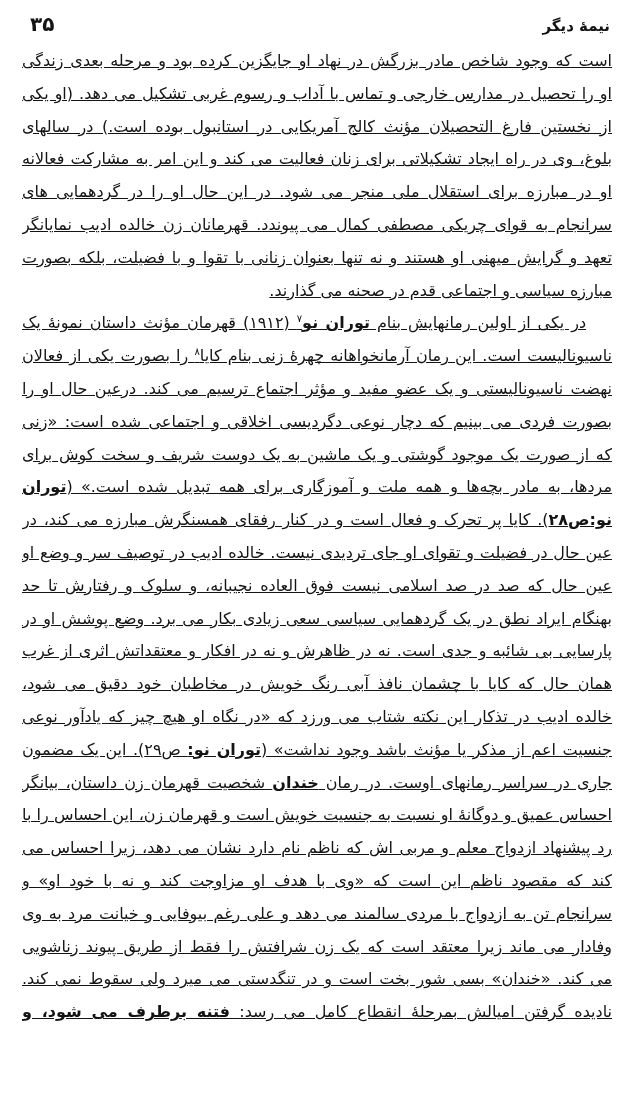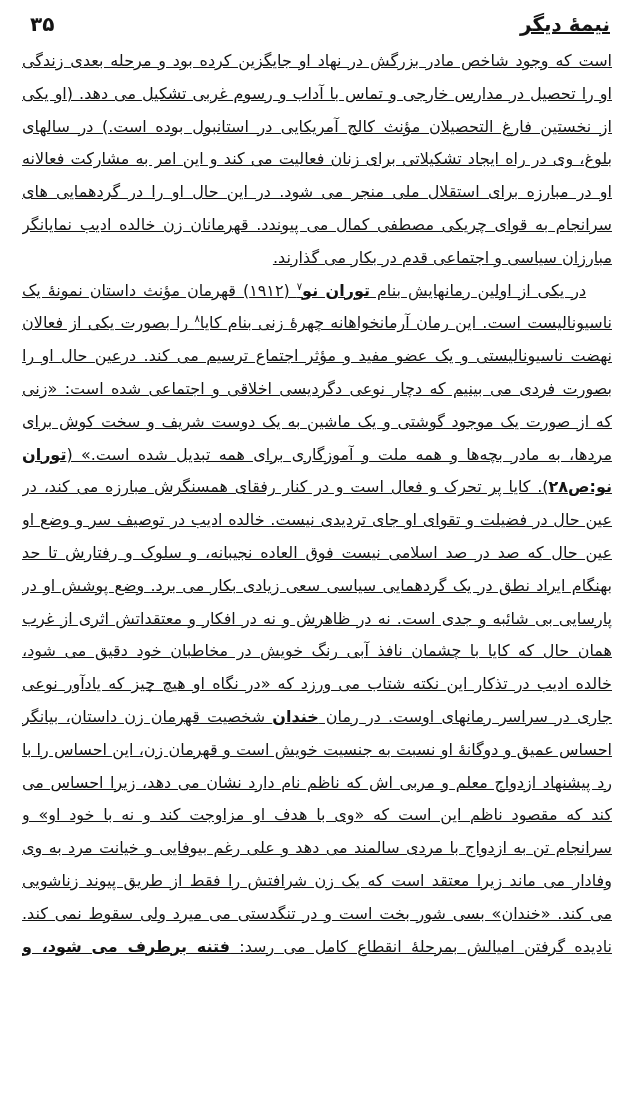--- a/index.html
+++ b/index.html
@@ -17,22 +17,21 @@
     box-sizing: border-box;
   }
   .hdr {
     display: flex;
     justify-content: space-between;
     align-items: baseline;
     padding: 12px 24px 0 30px;
   }
   .hdr .title {
     font-weight: bold;
-    font-size: 20px;
-    text-decoration: underline;
+    font-size: 15px;
   }
   .hdr .pagenum {
     font-weight: bold;
     font-size: 20px;
     letter-spacing: 3px;
   }
   .body-text {
     padding: 9px 22px 0 22px;
     font-size: 16px;
     line-height: 32.8px;
@@ -61,34 +60,36 @@
     <div class="title">نیمهٔ دیگر</div>
     <div class="pagenum">۳۵</div>
   </div>
   <div class="body-text">
       <div class="line"><span>است که وجود شاخص مادر بزرگش در نهاد او جایگزین کرده بود و مرحله بعدی زندگی</span></div>
       <div class="line"><span>او را تحصیل در مدارس خارجی و تماس با آداب و رسوم غربی تشکیل می دهد. (او یکی</span></div>
       <div class="line"><span>از نخستین فارغ التحصیلان مؤنث کالج آمریکایی در استانبول بوده است.) در سالهای</span></div>
       <div class="line"><span>بلوغ، وی در راه ایجاد تشکیلاتی برای زنان فعالیت می کند و این امر به مشارکت فعالانه</span></div>
       <div class="line"><span>او در مبارزه برای استقلال ملی منجر می شود. در این حال او را در گردهمایی های</span></div>
       <div class="line"><span>سرانجام به قوای چریکی مصطفی کمال می پیوندد. قهرمانان زن خالده ادیب نمایانگر</span></div>
-      <div class="line end"><span>مبارزان سیاسی و اجتماعی قدم در بکار می گذارند.</span></div>
+      <div class="line"><span>تعهد و گرایش میهنی او هستند و نه تنها بعنوان زنانی با تقوا و با فضیلت، بلکه بصورت</span></div>
+      <div class="line end"><span>مبارزه سیاسی و اجتماعی قدم در صحنه می گذارند.</span></div>
       <div class="line indent"><span>در یکی از اولین رمانهایش بنام </span><span class="bold">توران نو</span><sup>۷</sup><span> (۱۹۱۲) قهرمان مؤنث داستان نمونهٔ یک زن</span></div>
       <div class="line"><span>ناسیونالیست است. این رمان آرمانخواهانه چهرهٔ زنی بنام کایا</span><sup>۸</sup><span> را بصورت یکی از فعالان</span></div>
       <div class="line"><span>نهضت ناسیونالیستی و یک عضو مفید و مؤثر اجتماع ترسیم می کند. درعین حال او را</span></div>
       <div class="line"><span>بصورت فردی می بینیم که دچار نوعی دگردیسی اخلاقی و اجتماعی شده است: «زنی</span></div>
       <div class="line"><span>که از صورت یک موجود گوشتی و یک ماشین به یک دوست شریف و سخت کوش برای</span></div>
       <div class="line"><span>مردها، به مادر بچه‌ها و همه ملت و آموزگاری برای همه تبدیل شده است.» (</span><span class="bold">توران</span></div>
       <div class="line"><span class="bold">نو:ص۲۸</span><span>). کایا پر تحرک و فعال است و در کنار رفقای همسنگرش مبارزه می کند، در</span></div>
       <div class="line"><span>عین حال در فضیلت و تقوای او جای تردیدی نیست. خالده ادیب در توصیف سر و وضع او</span></div>
       <div class="line"><span>عین حال که صد در صد اسلامی نیست فوق العاده نجیبانه، و سلوک و رفتارش تا حد</span></div>
       <div class="line"><span>بهنگام ایراد نطق در یک گردهمایی سیاسی سعی زیادی بکار می برد. وضع پوشش او در</span></div>
       <div class="line"><span>پارسایی بی شائبه و جدی است. نه در ظاهرش و نه در افکار و معتقداتش اثری از غرب</span></div>
       <div class="line"><span>همان حال که کایا با چشمان نافذ آبی رنگ خویش در مخاطبان خود دقیق می شود،</span></div>
       <div class="line"><span>خالده ادیب در تذکار این نکته شتاب می ورزد که «در نگاه او هیچ چیز که یادآور نوعی</span></div>
+      <div class="line"><span>جنسیت اعم از مذکر یا مؤنث باشد وجود نداشت» (</span><span class="bold">توران نو:</span><span> ص۲۹). این یک مضمون</span></div>
       <div class="line"><span>جاری در سراسر رمانهای اوست. در رمان </span><span class="bold">خندان</span><span> شخصیت قهرمان زن داستان، بیانگر</span></div>
       <div class="line"><span>احساس عمیق و دوگانهٔ او نسبت به جنسیت خویش است و قهرمان زن، این احساس را با</span></div>
       <div class="line"><span>رد پیشنهاد ازدواج معلم و مربی اش که ناظم نام دارد نشان می دهد، زیرا احساس می</span></div>
       <div class="line"><span>کند که مقصود ناظم این است که «وی با هدف او مزاوجت کند و نه با خود او» و</span></div>
       <div class="line"><span>سرانجام تن به ازدواج با مردی سالمند می دهد و علی رغم بیوفایی و خیانت مرد به وی</span></div>
       <div class="line"><span>وفادار می ماند زیرا معتقد است که یک زن شرافتش را فقط از طریق پیوند زناشویی حفظ</span></div>
       <div class="line"><span>می کند. «خندان» بسی شور بخت است و در تنگدستی می میرد ولی سقوط نمی کند.</span></div>
       <div class="line"><span>نادیده گرفتن امیالش بمرحلهٔ انقطاع کامل می رسد: </span><span class="bold">فتنه برطرف می شود، و شرارهٔ شرارت</span></div>
     </div>
 </div>

